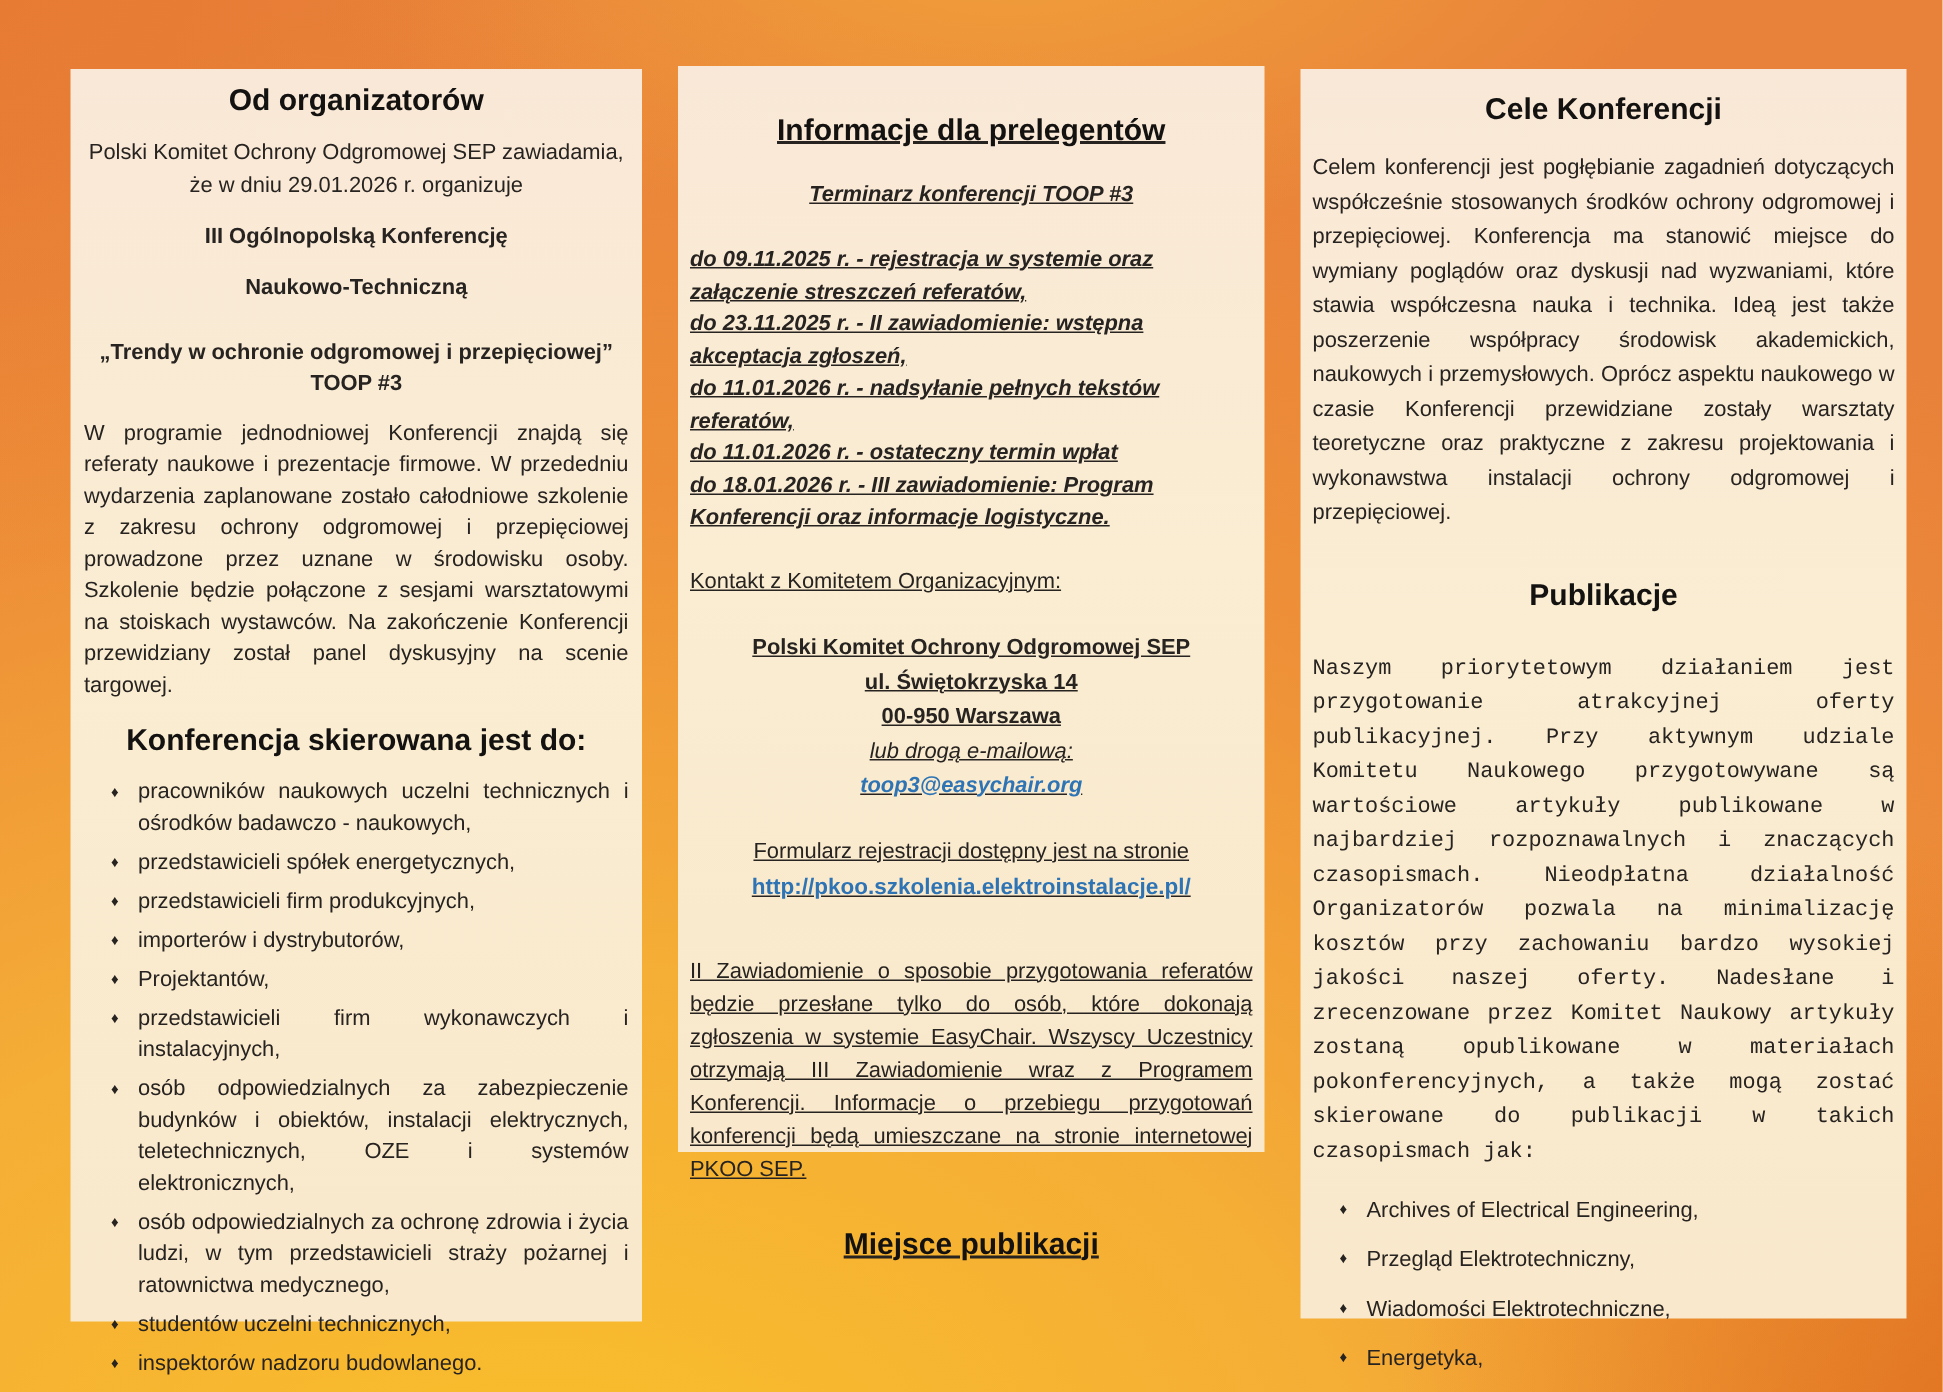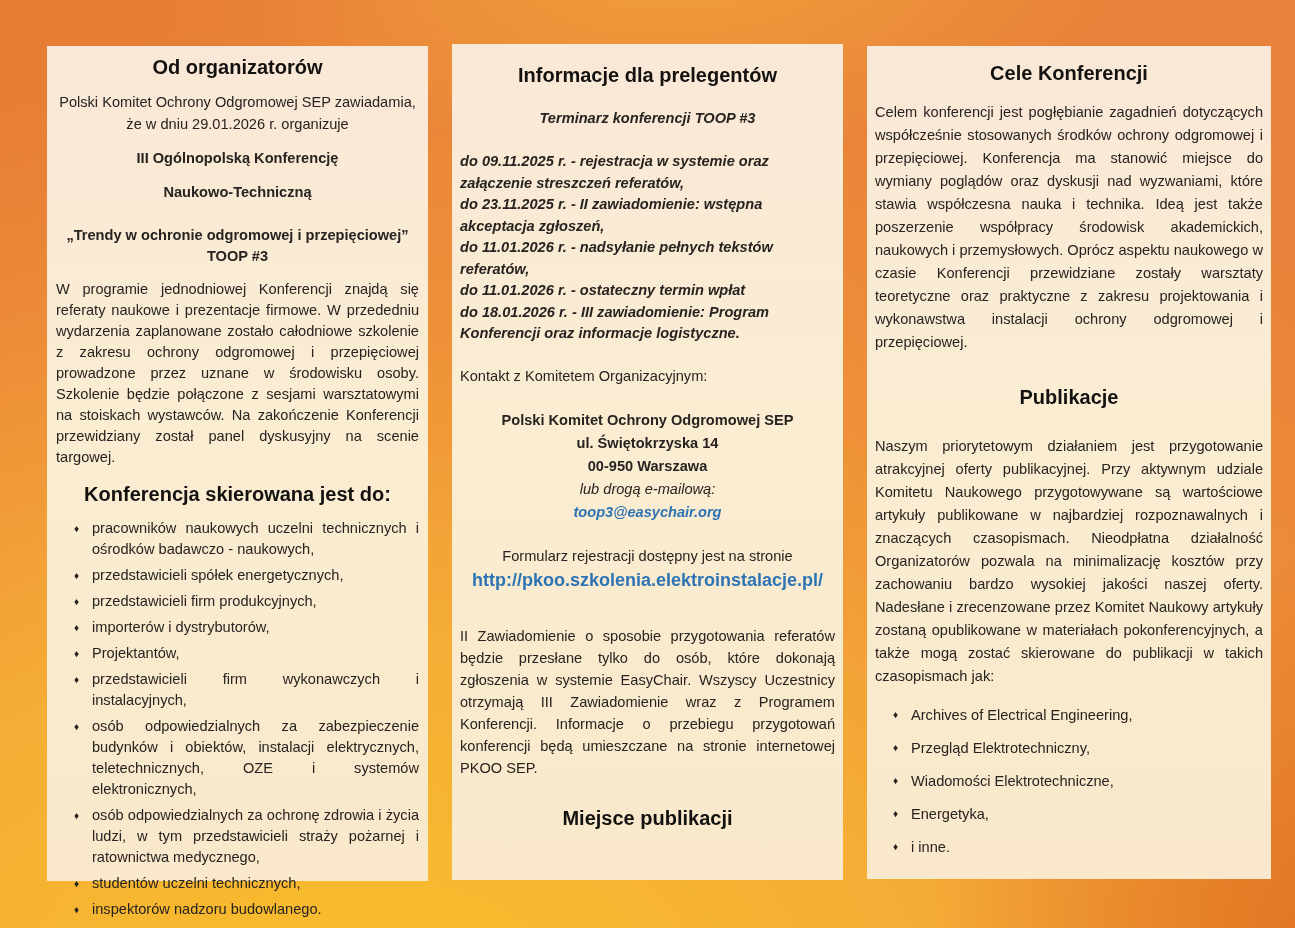--- a/index.html
+++ b/index.html
@@ -12,44 +12,44 @@
       radial-gradient(circle 520px at 104% 104%, rgba(222,108,28,.85) 0%, rgba(222,108,28,0) 80%),
       radial-gradient(ellipse 620px 260px at 52% -4%, rgba(250,191,58,.5) 0%, rgba(250,191,58,0) 75%),
       radial-gradient(ellipse 1450px 1040px at 28% 112%, #F9C02A 0%, #F5AE36 38%, #EE9038 68%, #E8813A 100%);
   }
   .panel{
     position:absolute;
     background:linear-gradient(180deg,#F9E8D7 0%,#FAEDD2 45%,#F9E8CB 100%);
     box-sizing:border-box;
   }
   #p1{left:47px;top:46px;width:381px;height:835px;padding:8px 9px;}
-  #p2{left:452px;top:44px;width:391px;height:836px;padding:12px 8px;}
+  #p2{left:452px;top:44px;width:391px;height:724px;padding:24px 8px;text-decoration:underline;}
   #p3{left:867px;top:46px;width:404px;height:833px;padding:8px 8px;}
   .hdr{font-weight:bold;font-size:20px;text-align:center;color:#141210;margin:0;}
   p{margin:0;font-size:14.6px;line-height:21px;}
   .c{text-align:center;}
   .j{text-align:justify;}
   .b{font-weight:bold;}
   .i{font-style:italic;}
   .lh22{line-height:22px;}
   .lh23{line-height:23px;}
   .mt12{margin-top:12px;} .mt10{margin-top:22px;} .mt13{margin-top:13px;}
   .mt15{margin-top:15px;} .mt16{margin-top:16px;} .mt21{margin-top:21px;}
-  .mt22{margin-top:22px;} .mt24{margin-top:24px;} .mt26{margin-top:26px;}
+  .mt22{margin-top:22px;} .mt24{margin-top:24px;} .mt26{margin-top:26px;font-family:Liberation Mono, monospace;}
   .mt28{margin-top:28px;} .mt32{margin-top:32px;} .mt8{margin-top:8px;}
   .mt2{margin-top:2px;}
   ul{list-style:none;margin:0;padding:0 0 0 18px;}
   li{display:flex;align-items:flex-start;margin:0 0 5px 0;font-size:14.6px;line-height:21px;}
   .blt{flex:none;width:18px;font-size:10px;line-height:21px;}
   .litx{flex:1;text-align:justify;}
   #p3 li{line-height:22px;margin-bottom:11px;}
   #p3 .blt{line-height:22px;}
   #p3 .litx{text-align:left;}
   .link{color:#2E74B5;text-decoration:none;}
-  .url{font-size:18px;line-height:26px;font-weight:bold;}
+  .url{font-size:15px;line-height:26px;font-weight:bold;}
   .deadlines p{font-weight:bold;font-style:italic;line-height:21.5px;}
 </style>
 </head>
 <body>
 
 <section class="panel" id="p1">
   <h2 class="hdr mt2">Od organizatorów</h2>
   <p class="c mt12 lh22">Polski Komitet Ochrony Odgromowej SEP zawiadamia, że w dniu 29.01.2026 r. organizuje</p>
   <p class="c b mt13">III Ogólnopolską Konferencję</p>
   <p class="c b mt13">Naukowo-Techniczną</p>

